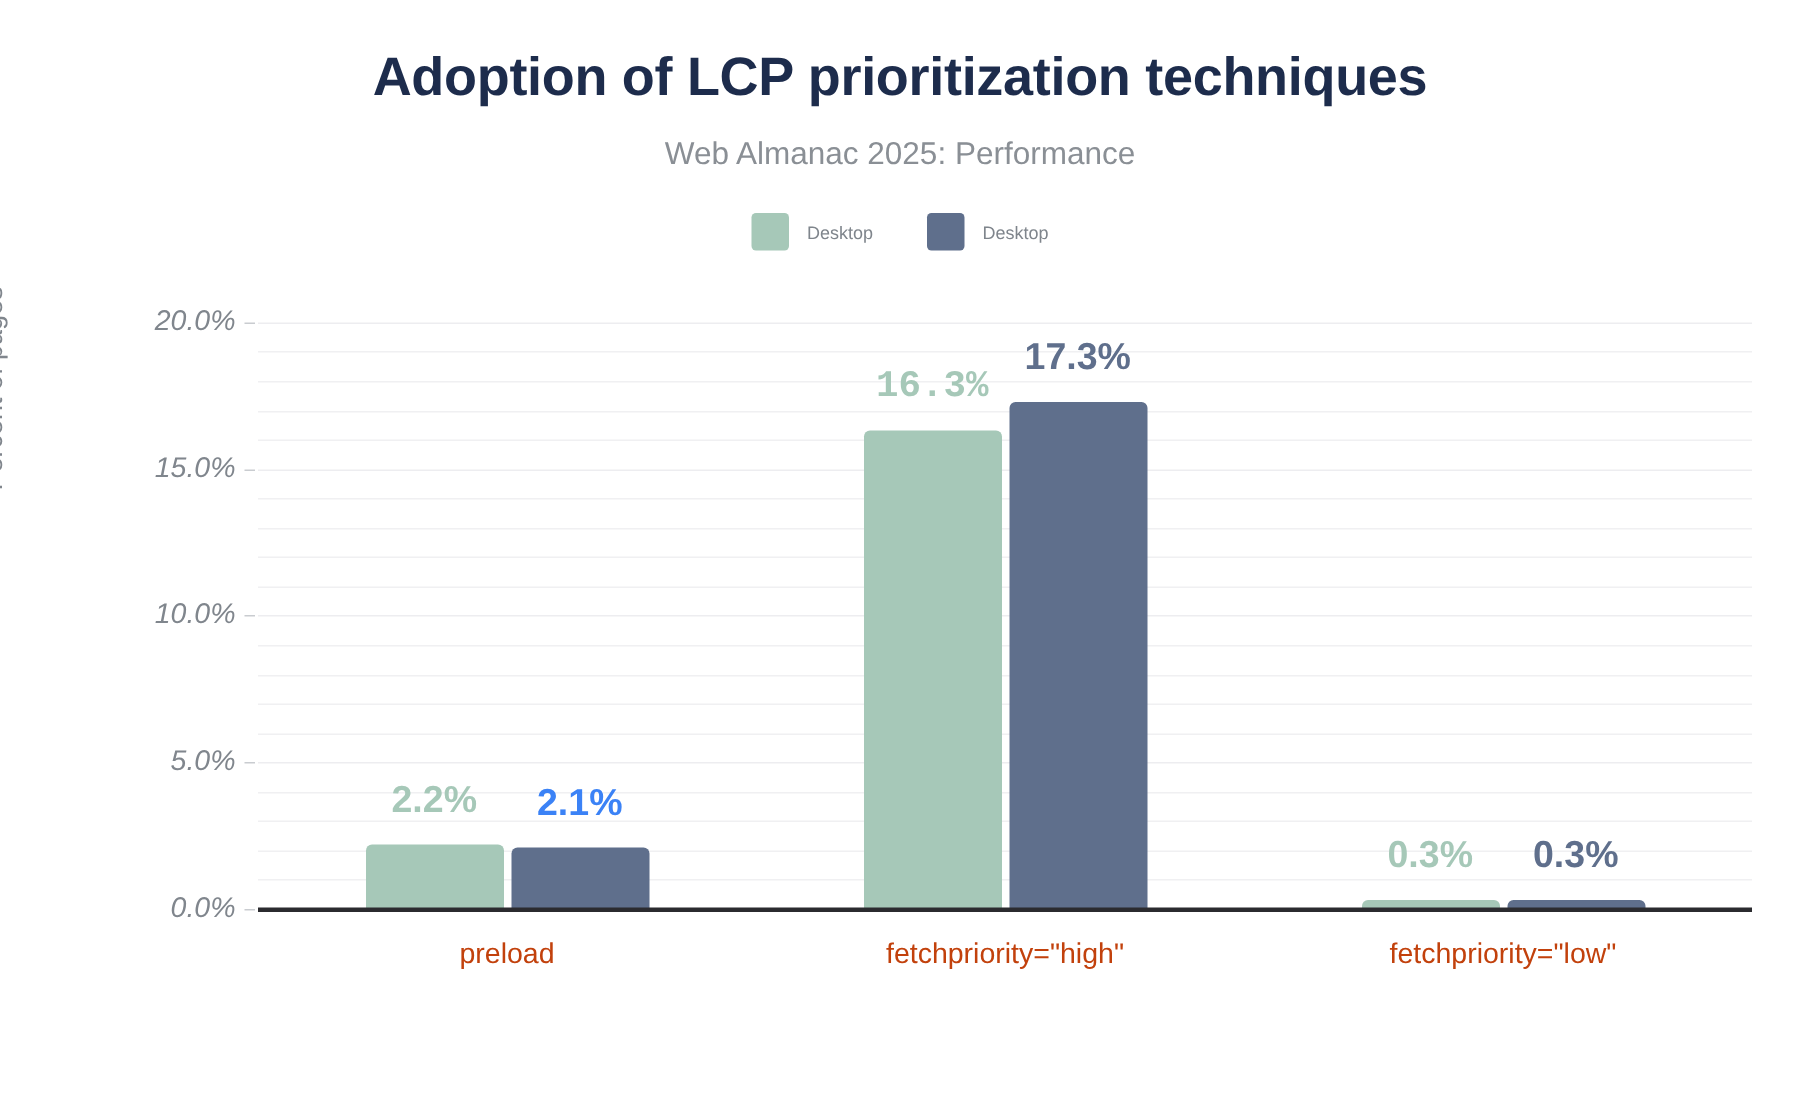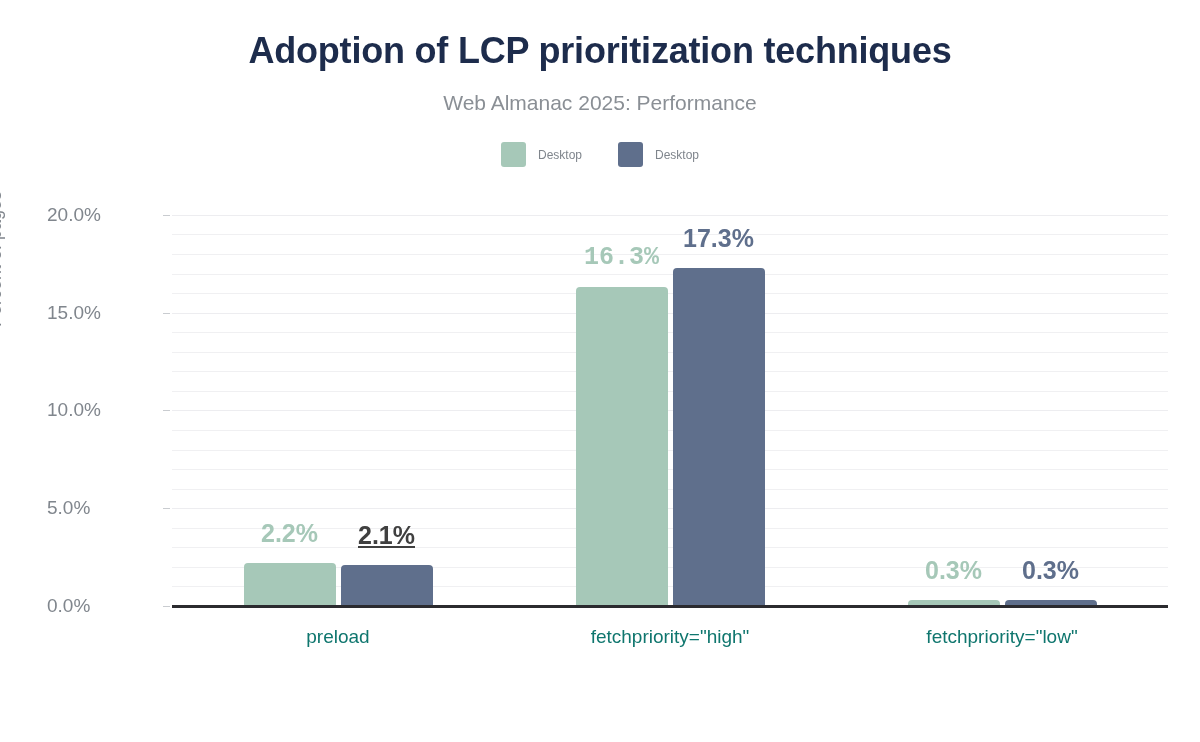--- a/index.html
+++ b/index.html
@@ -105,24 +105,26 @@
     left: 0px;
     top: 606px;
     width: 996px;
     height: 3px;
     background: #2b2b2f;
   }
   .ytick-label {
     position: absolute;
     width: 110px;
     right: 0;
+    text-align: right;
     font-size: 19px;
     color: #80868d;
     transform: translateY(-50%);
     white-space: nowrap;
+    font-style: italic;
   }
   .ytick-mark {
     position: absolute;
     width: 7px;
     height: 1px;
     background: #c9ccd0;
   }
 
   .y-axis-title {
     position: absolute;
@@ -163,21 +165,21 @@
     font-size: 25px;
     font-weight: bold;
     text-align: center;
     white-space: nowrap;
     transform: translateX(-50%);
   }
   .xtick-label {
     position: absolute;
     top: 626px;
     font-size: 19px;
-    color: #0f766e;
+    color: #c2410c;
     text-align: center;
     white-space: nowrap;
     transform: translateX(-50%);
   }
 </style>
 </head>
 <body>
 
 <div class="figure">
 
@@ -219,21 +221,21 @@
         <div class="gridline" style="top: 88px;"></div>
         <div class="gridline" style="top: 68.5px;"></div>
         <div class="gridline" style="top: 48.9px;"></div>
         <div class="gridline" style="top: 29.3px;"></div>
         <div class="gridline major" style="top: 9.8px;"></div>
       </div>
     <div class="bar-layer" id="bar-layer">
         <div class="bar" style="left: 71.5px; width: 92px; height: 43px; background: rgb(166, 200, 184);"></div>
         <div class="bar-value" style="left: 117.5px; top: 314px; color: rgb(166, 200, 184);">2.2%</div>
         <div class="bar" style="left: 168.5px; width: 92px; height: 41.1px; background: rgb(95, 111, 140);"></div>
-        <div class="bar-value" style="left: 214.5px; top: 315.9px; color: #404040; text-decoration: underline;">2.1%</div>
+        <div class="bar-value" style="left: 214.5px; top: 315.9px; color: #3b82f6;">2.1%</div>
         <div class="bar" style="left: 403.5px; width: 92px; height: 318.8px; background: rgb(166, 200, 184);"></div>
         <div class="bar-value" style="left: 449.5px; top: 38.2px; color: rgb(166, 200, 184); font-family: Liberation Mono, monospace;">16.3%</div>
         <div class="bar" style="left: 500.5px; width: 92px; height: 338.4px; background: rgb(95, 111, 140);"></div>
         <div class="bar-value" style="left: 546.5px; top: 18.6px; color: rgb(95, 111, 140);">17.3%</div>
         <div class="bar" style="left: 735.5px; width: 92px; height: 5.9px; background: rgb(166, 200, 184);"></div>
         <div class="bar-value" style="left: 781.5px; top: 351.1px; color: rgb(166, 200, 184);">0.3%</div>
         <div class="bar" style="left: 832.5px; width: 92px; height: 5.9px; background: rgb(95, 111, 140);"></div>
         <div class="bar-value" style="left: 878.5px; top: 351.1px; color: rgb(95, 111, 140);">0.3%</div>
       </div>
   </div>

